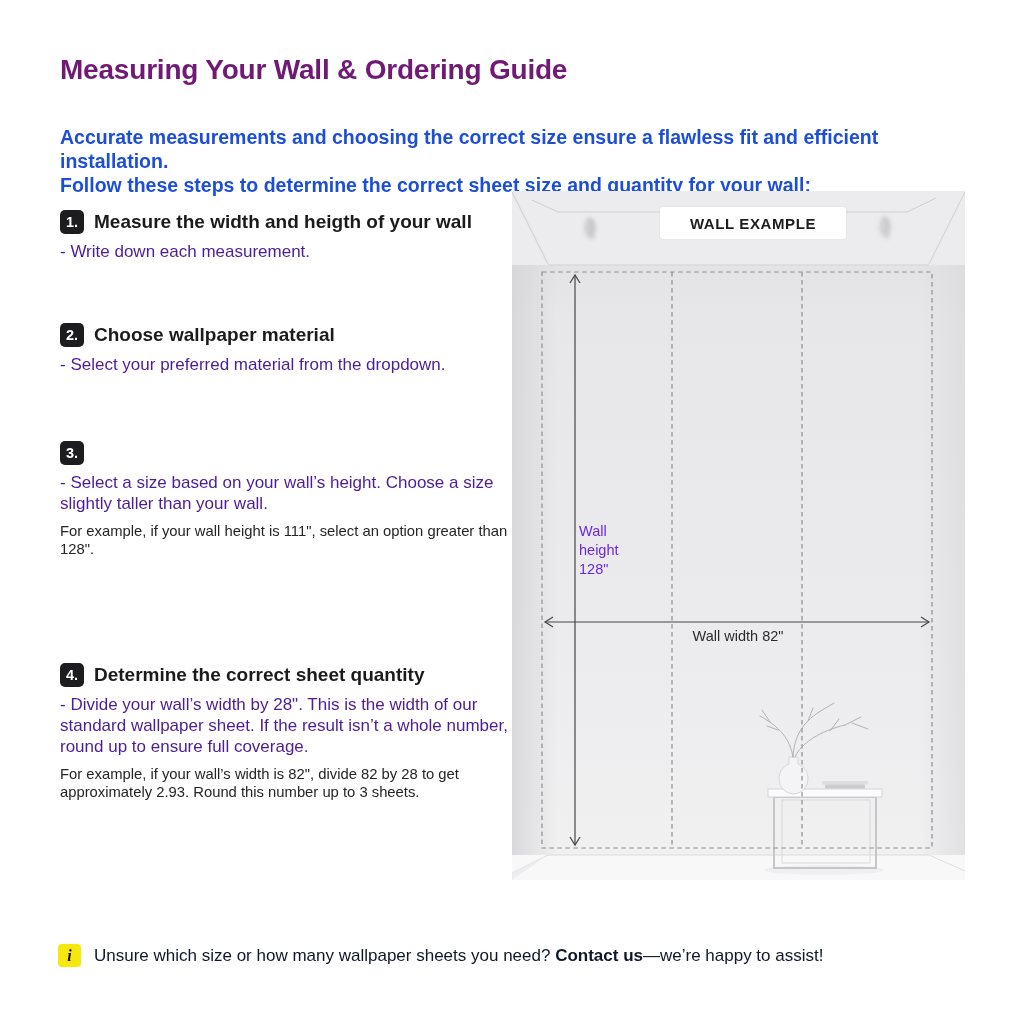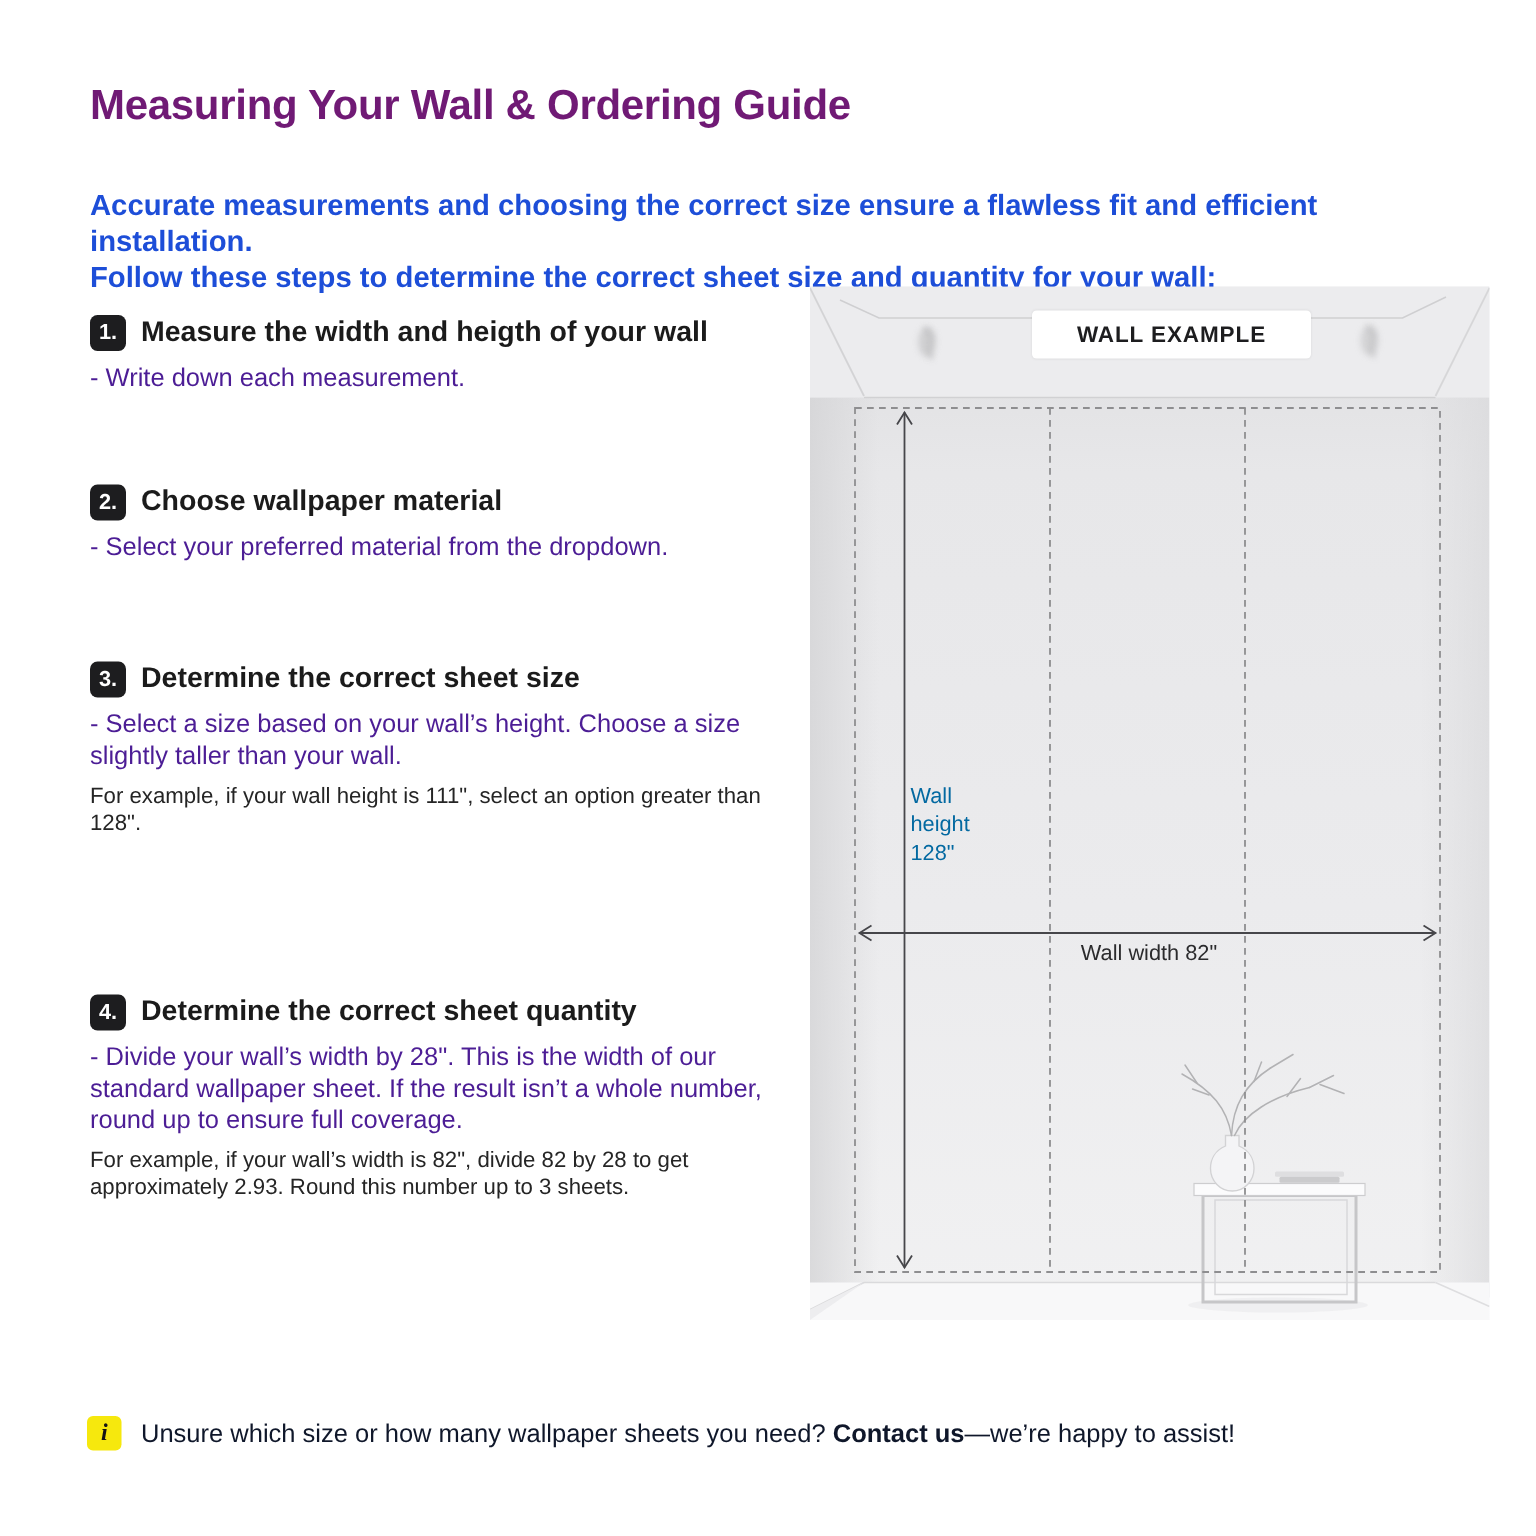--- a/index.html
+++ b/index.html
@@ -18,28 +18,28 @@
     width:24px;height:24px;border-radius:5px;background:#1d1d1f;color:#ffffff;
     font-size:14.5px;font-weight:700;display:flex;align-items:center;justify-content:center;flex:0 0 auto;
   }
   .step-title{font-size:19px;font-weight:700;white-space:nowrap;color:#1b1b1b;}
   .step-body{margin-top:7px;font-size:17px;line-height:21px;color:#4c1d95;width:462px;}
   .step-note{margin-top:9px;font-size:14.8px;line-height:17.5px;color:#252525;width:452px;}
   .step-note + .step-note{margin-top:16px;}
   #step3 .step-note.second{margin-top:17px;width:432px;}
 
   
-  #photo{left:540px;top:191px;width:385px;height:689px;padding-left:40px;}
+  #photo{left:512px;top:191px;width:385px;height:689px;padding-left:40px;}
   #photo svg{position:absolute;left:0;top:0;}
   #wall-badge{
     position:absolute;left:148px;top:16px;width:186px;height:32px;background:#ffffff;border-radius:3px;
     display:flex;align-items:center;justify-content:center;font-size:15px;font-weight:700;
     letter-spacing:0.6px;color:#1d1d1f;box-shadow:0 0 2px rgba(0,0,0,0.08);
   }
-  #height-label{position:absolute;left:67px;top:331px;font-size:14.5px;line-height:19px;color:#0369a1;}
+  #height-label{position:absolute;left:67px;top:331px;font-size:14.5px;line-height:19px;color:#6d28d9;}
   #height-label span{display:block;}
   #width-label{position:absolute;left:146px;top:437px;width:160px;text-align:center;font-size:14.5px;color:#2b2b2d;}
 
   
   #footer{left:58px;top:944px;width:920px;display:flex;align-items:center;gap:13px;}
   .info-icon{
     width:23px;height:23px;border-radius:4px;background:#f6e80d;flex:0 0 auto;
     display:flex;align-items:center;justify-content:center;
     font-family:"Liberation Serif", serif;font-style:italic;font-weight:700;font-size:16px;color:#141414;
   }
@@ -68,21 +68,20 @@
   <div class="step-head">
     <div class="badge">2.</div>
     <div class="step-title">Choose wallpaper material</div>
   </div>
   <div class="step-body">- Select your preferred material from the dropdown.</div>
 </div>
 
 <div class="abs step" id="step3">
   <div class="step-head">
     <div class="badge">3.</div>
-    <div class="step-title">Determine the correct sheet size</div>
   </div>
   <div class="step-body">- Select a size based on your wall’s height. Choose a size slightly taller than your wall.</div>
   <div class="step-note">For example, if your wall height is 111", select an option greater than 128".</div>
 </div>
 
 <div class="abs step" id="step4">
   <div class="step-head">
     <div class="badge">4.</div>
     <div class="step-title">Determine the correct sheet quantity</div>
   </div>

